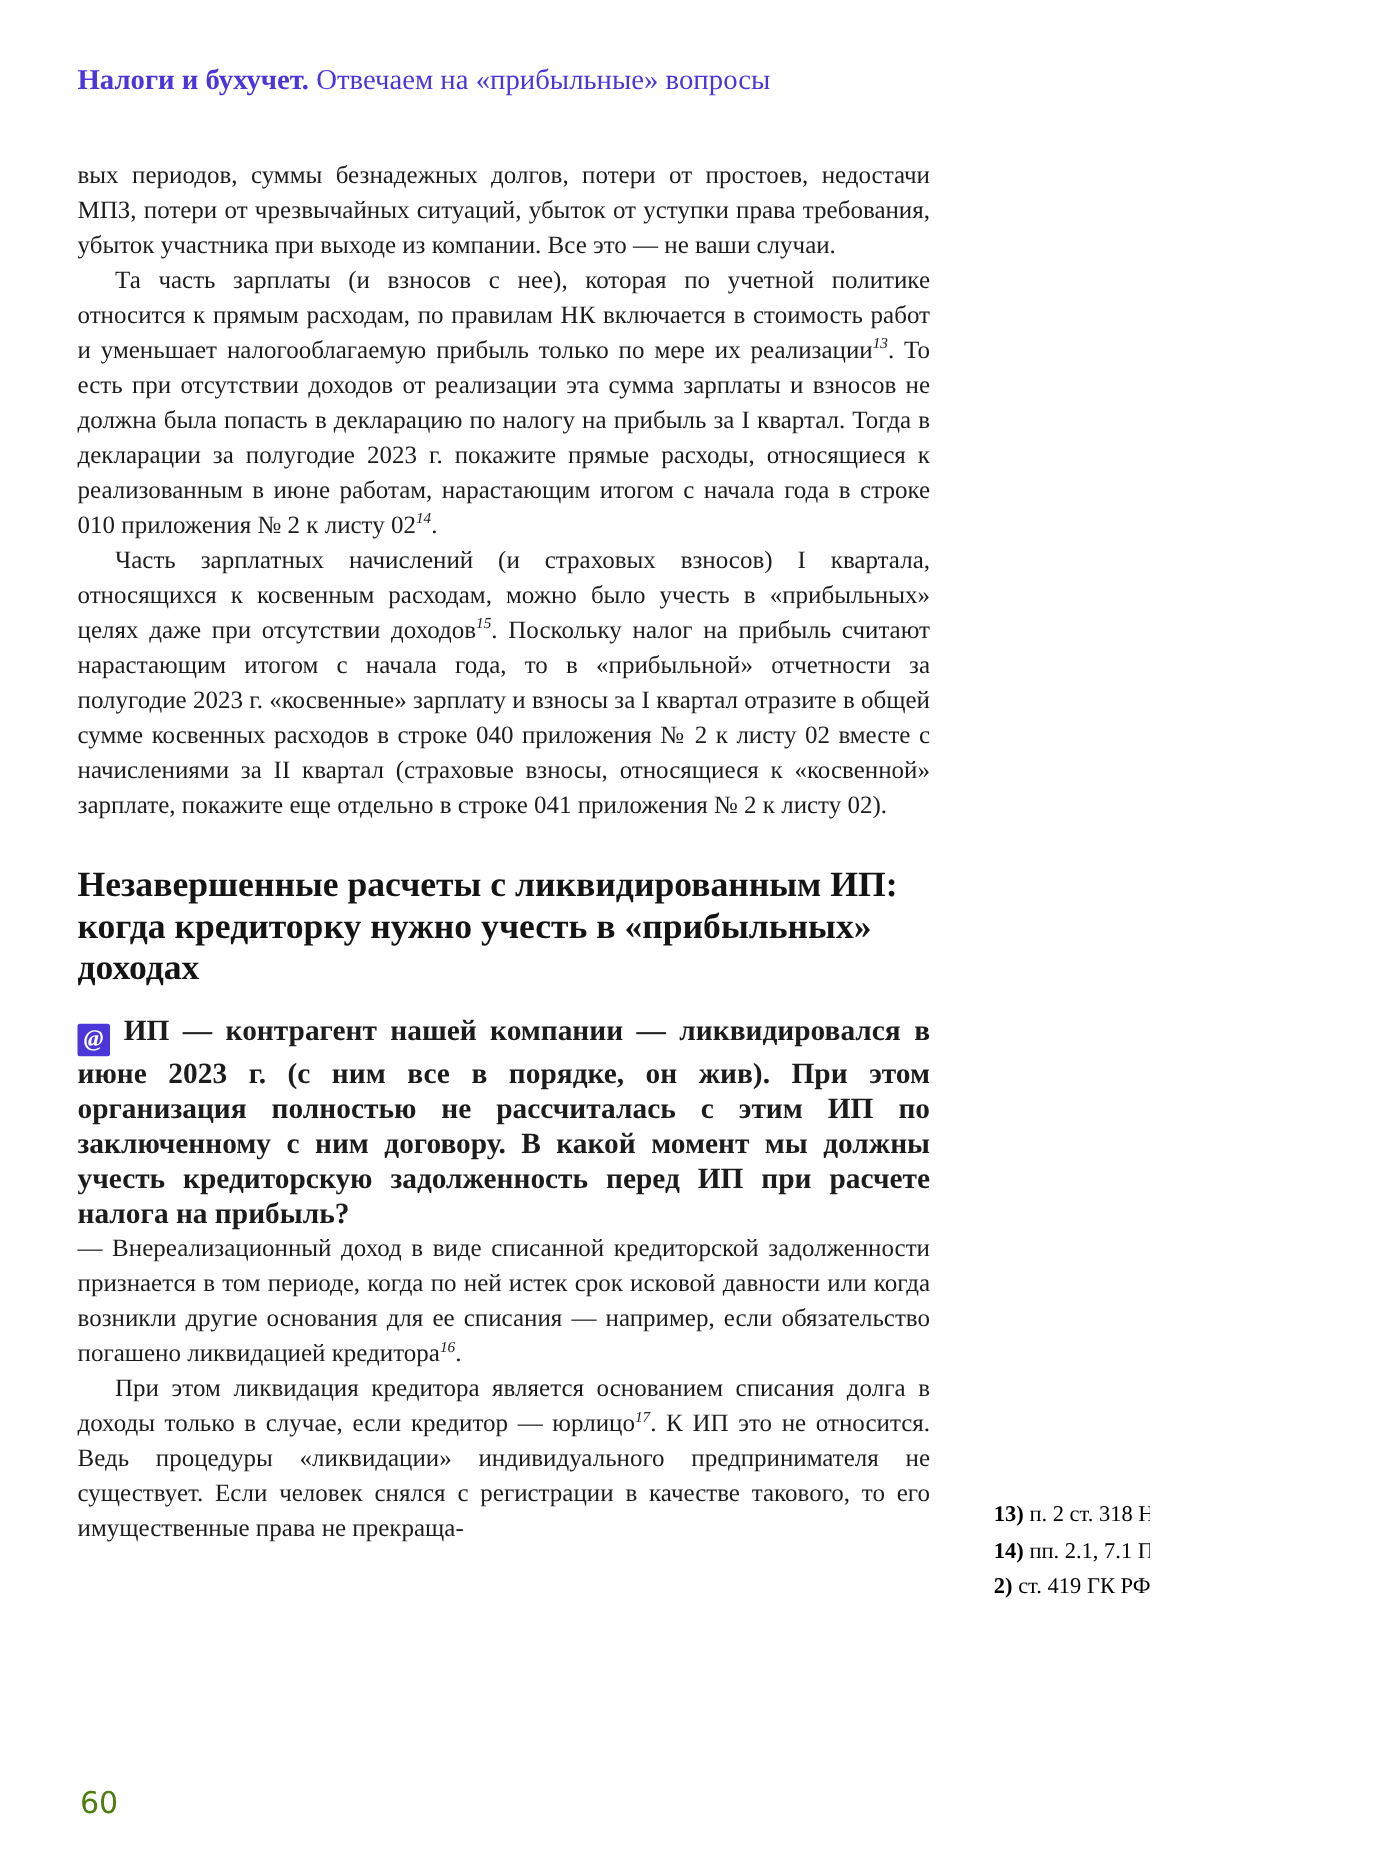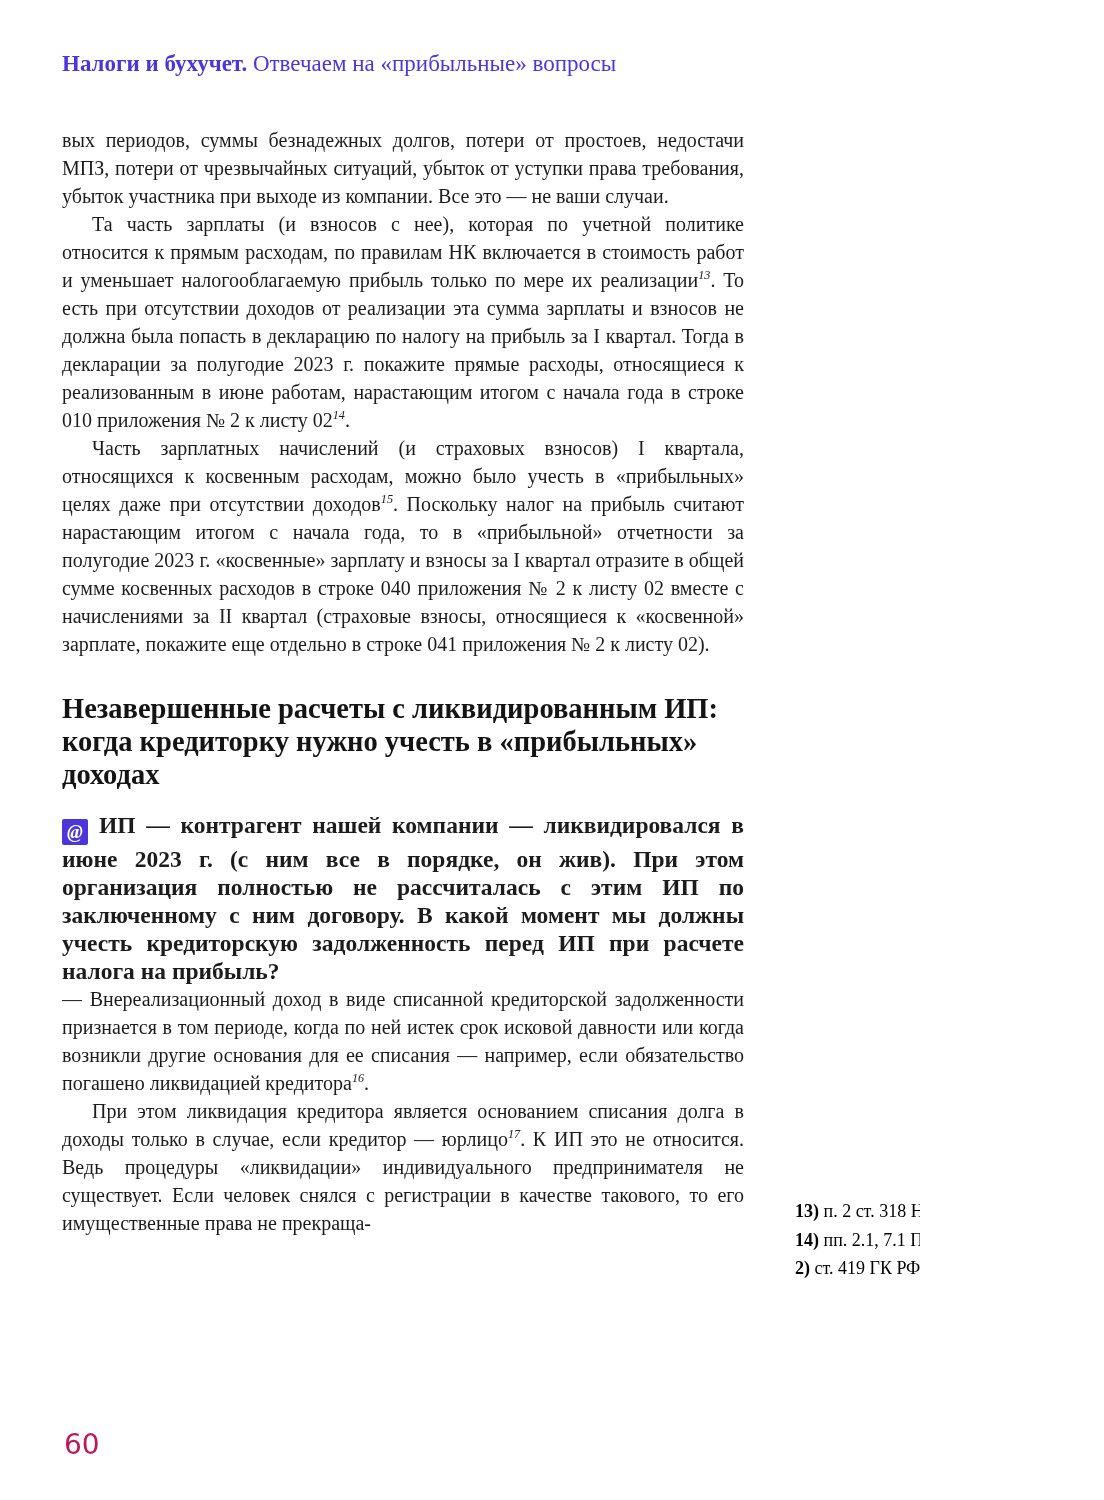--- a/index.html
+++ b/index.html
@@ -82,22 +82,22 @@
     line-height: 22.5px;
     color: #000000;
   }
   .footnote { margin: 0 0 6px 0; text-align: left; }
   .footnote .num { font-weight: bold; }
   .page-number {
     position: absolute;
     left: 64px;
     top: 1428px;
     font-family: "DejaVu Sans", "Liberation Sans", sans-serif;
-    font-size: 28px;
-    color: #be185d;
+    font-size: 24px;
+    color: #4d7c0f;
   }
 </style>
 </head>
 <body>
 
 <div class="page">
 
   <header class="page-header">
     <span class="brand">Налоги и бухучет.</span><span> Отвечаем на «прибыльные» вопросы</span>
   </header>

